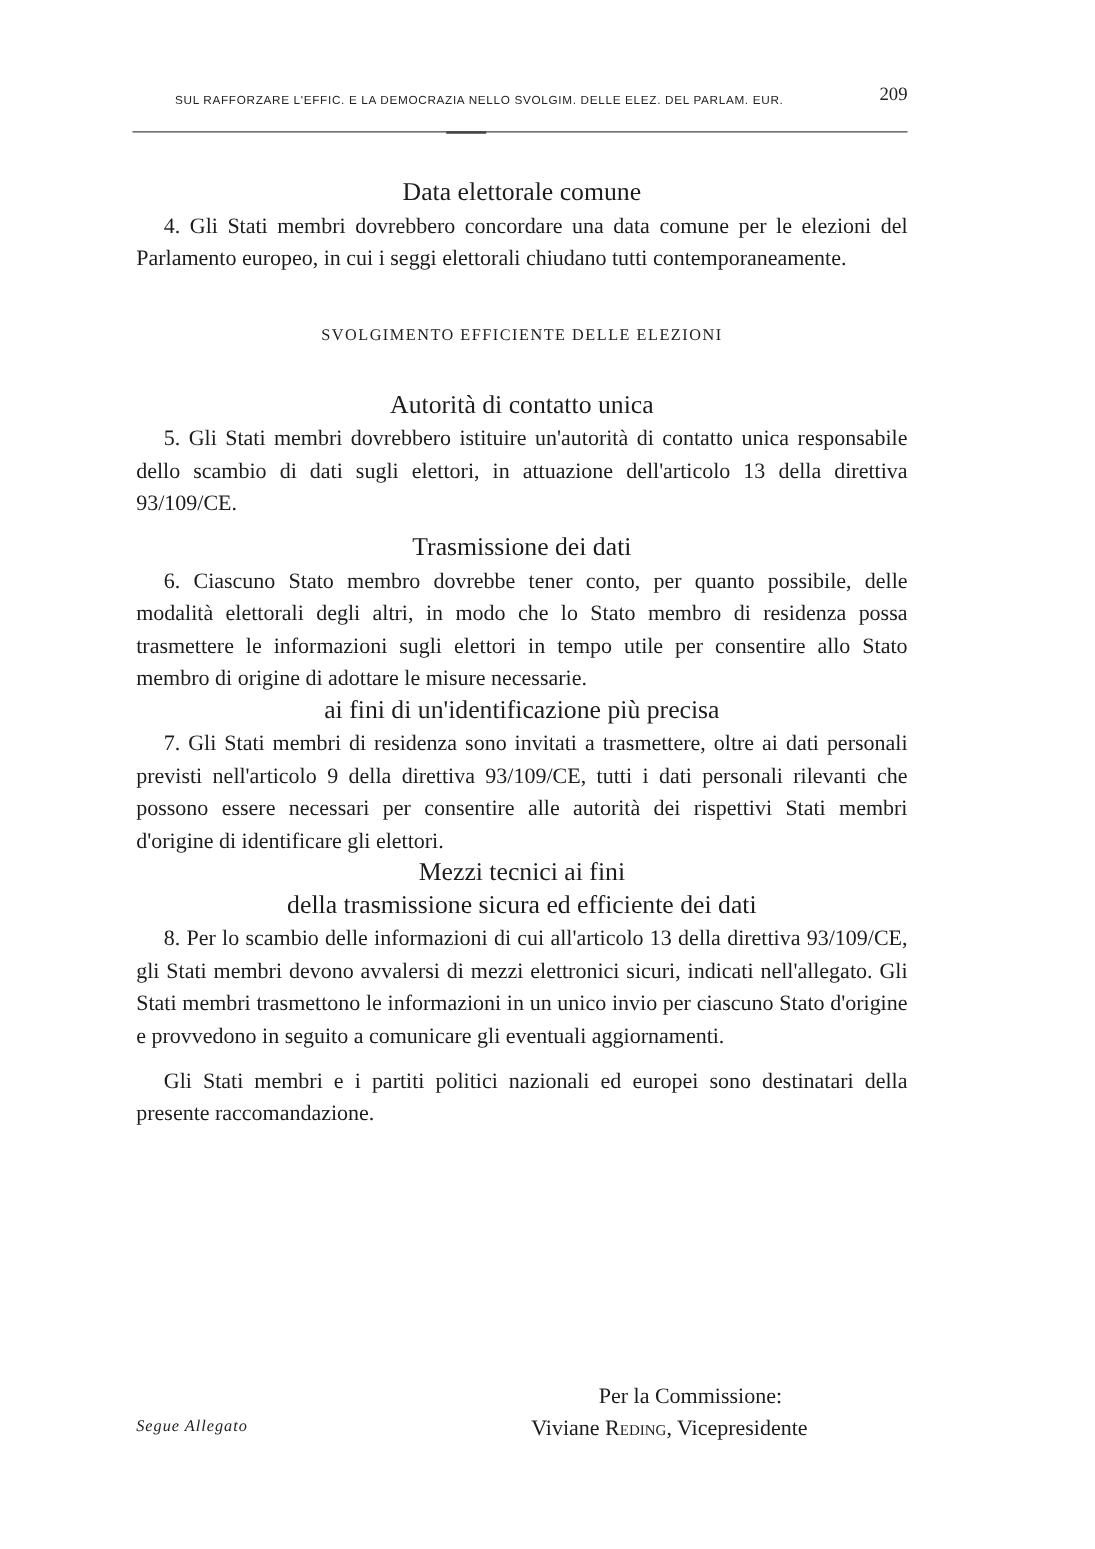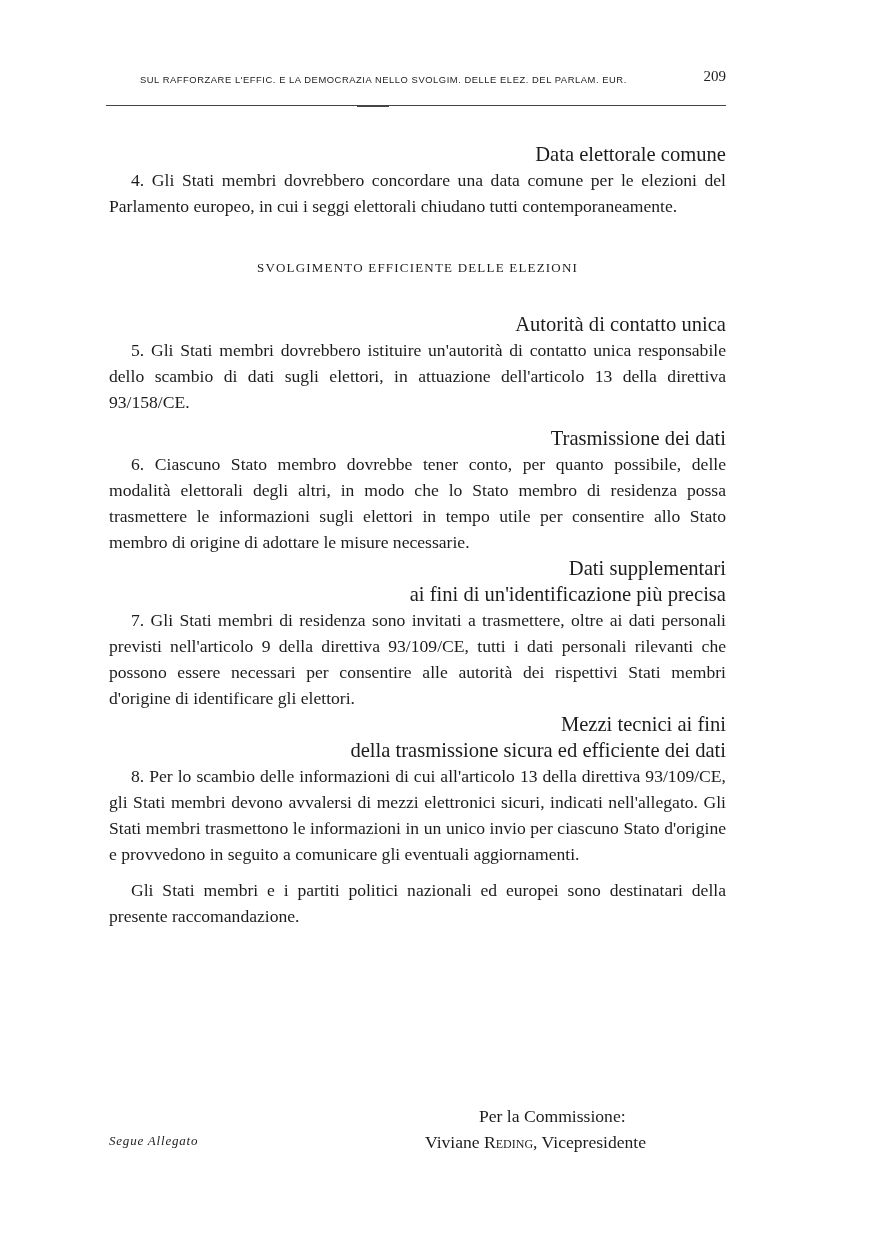--- a/index.html
+++ b/index.html
@@ -67,21 +67,21 @@
       position: absolute;
       left: 109px;
       top: 141px;
       width: 617px;
       font-family: "Liberation Serif", serif;
       font-size: 17.6px;
       line-height: 26px;
       color: #1c1c1c;
     }
     .heading {
-      text-align: right;
+      text-align: center;
       margin: 0;
       font-weight: normal;
     }
     .section-title {
       text-align: center;
       letter-spacing: 1.2px;
       font-size: 13px;
       margin: 36px 0 30px 0;
     }
     p {
@@ -138,27 +138,26 @@
   <div class="head-rule-accent"></div>
 
   <div class="body">
 
     <h3 class="heading">Data elettorale comune</h3>
     <p>4.  Gli Stati membri dovrebbero concordare una data comune per le elezioni del Parlamento europeo, in cui i seggi elettorali chiudano tutti contemporaneamente.</p>
 
     <h2 class="heading section-title">SVOLGIMENTO  EFFICIENTE  DELLE  ELEZIONI</h2>
 
     <h3 class="heading">Autorità di contatto unica</h3>
-    <p>5.  Gli Stati membri dovrebbero istituire un'autorità di contatto unica responsabile dello scambio di dati sugli elettori, in attuazione dell'articolo 13 della direttiva 93/158/CE.</p>
+    <p>5.  Gli Stati membri dovrebbero istituire un'autorità di contatto unica responsabile dello scambio di dati sugli elettori, in attuazione dell'articolo 13 della direttiva 93/109/CE.</p>
 
     <div class="gap-small"></div>
     <h3 class="heading">Trasmissione dei dati</h3>
     <p>6.  Ciascuno Stato membro dovrebbe tener conto, per quanto possibile, delle modalità elettorali degli altri, in modo che lo Stato membro di residenza possa trasmettere le informazioni sugli elettori in tempo utile per consentire allo Stato membro di origine di adottare le misure necessarie.</p>
 
-    <h3 class="heading">Dati supplementari</h3>
     <h3 class="heading">ai fini di un'identificazione più precisa</h3>
     <p>7.  Gli Stati membri di residenza sono invitati a trasmettere, oltre ai dati personali previsti nell'articolo 9 della direttiva 93/109/CE, tutti i dati personali rilevanti che possono essere necessari per consentire alle autorità dei rispettivi Stati membri d'origine di identificare gli elettori.</p>
 
     <h3 class="heading">Mezzi tecnici ai fini</h3>
     <h3 class="heading">della trasmissione sicura ed efficiente dei dati</h3>
     <p>8.  Per lo scambio delle informazioni di cui all'articolo 13 della direttiva 93/109/CE, gli Stati membri devono avvalersi di mezzi elettronici sicuri, indicati nell'allegato.  Gli Stati membri trasmettono le informazioni in un unico invio per ciascuno Stato d'origine e provvedono in seguito a comunicare gli eventuali aggiornamenti.</p>
 
     <div class="gap-med"></div>
     <p>Gli Stati membri e i partiti politici nazionali ed europei sono destinatari della presente raccomandazione.</p>
 

